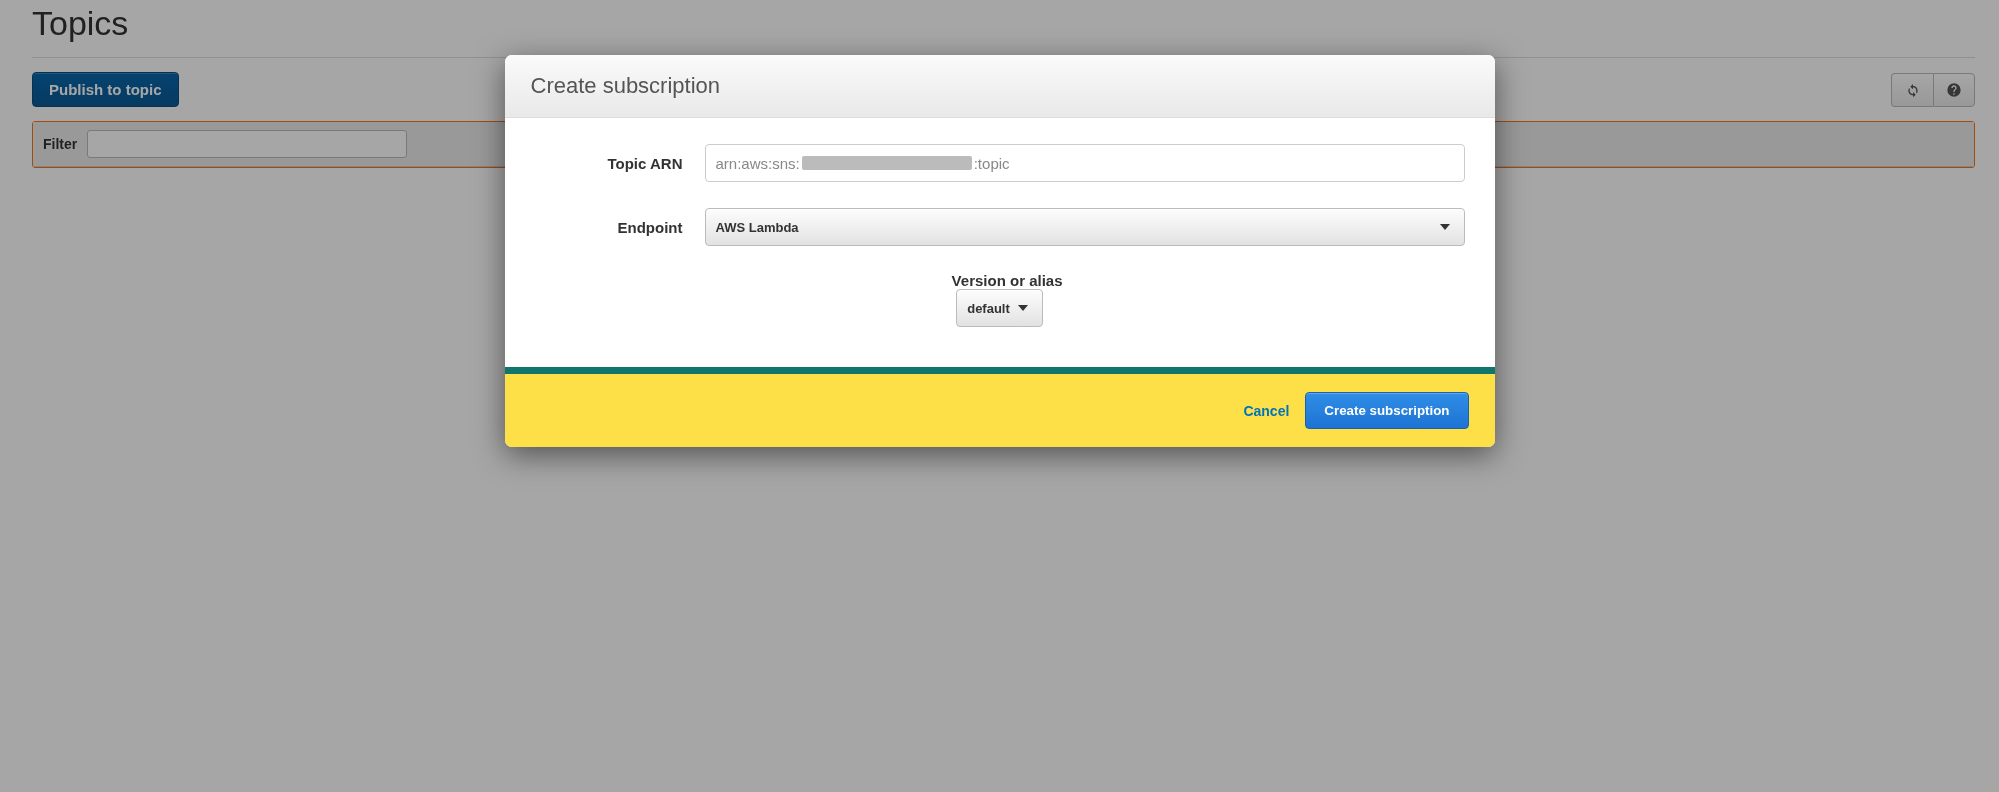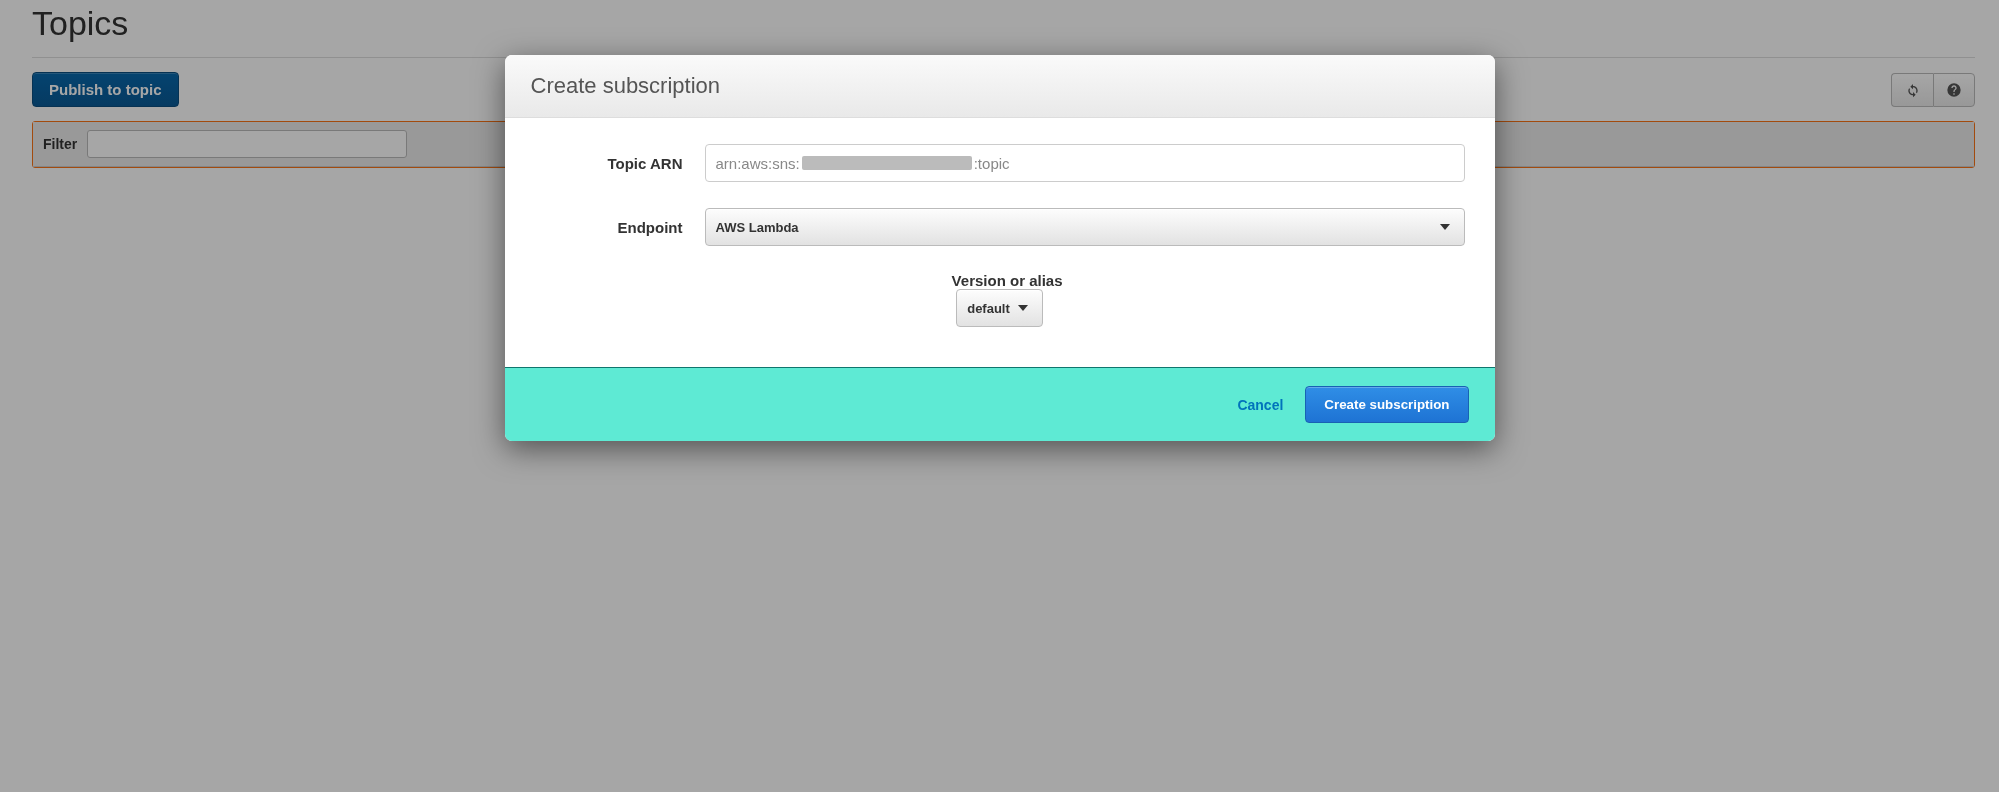--- a/index.html
+++ b/index.html
@@ -86,22 +86,22 @@
     box-shadow:inset 0 1px 0 #fff;
   }
   .sel .caret {
     position:absolute; right:14px; top:50%; transform:translateY(-50%);
     width:0; height:0; border-left:5px solid transparent; border-right:5px solid transparent;
     border-top:6px solid #333;
   }
   .sel .redact { display:inline-block; height:14px; background:#bbb; border-radius:2px; margin:0 2px; vertical-align:middle; }
 
   .dialog-footer {
-    background:#5eead4; border-top:1px solid #0f766e;
-    padding:18px 26px; display:flex; justify-content:flex-end; align-items:center; gap:22px;
+    background:#fde047; border-top:7px solid #0f766e;
+    padding:18px 26px; display:flex; justify-content:flex-end; align-items:center; gap:16px;
   }
   .link-cancel { color:#0073bb; font-weight:700; cursor:pointer; }
   .btn-primary-blue {
     background:linear-gradient(to bottom,#2f8ee6,#1e73d4);
     color:#fff; border:1px solid #1862b3; font-weight:700;
     padding:10px 18px; border-radius:4px; cursor:pointer;
     box-shadow:inset 0 1px 0 rgba(255,255,255,.25);
   }
 </style>
 </head>

